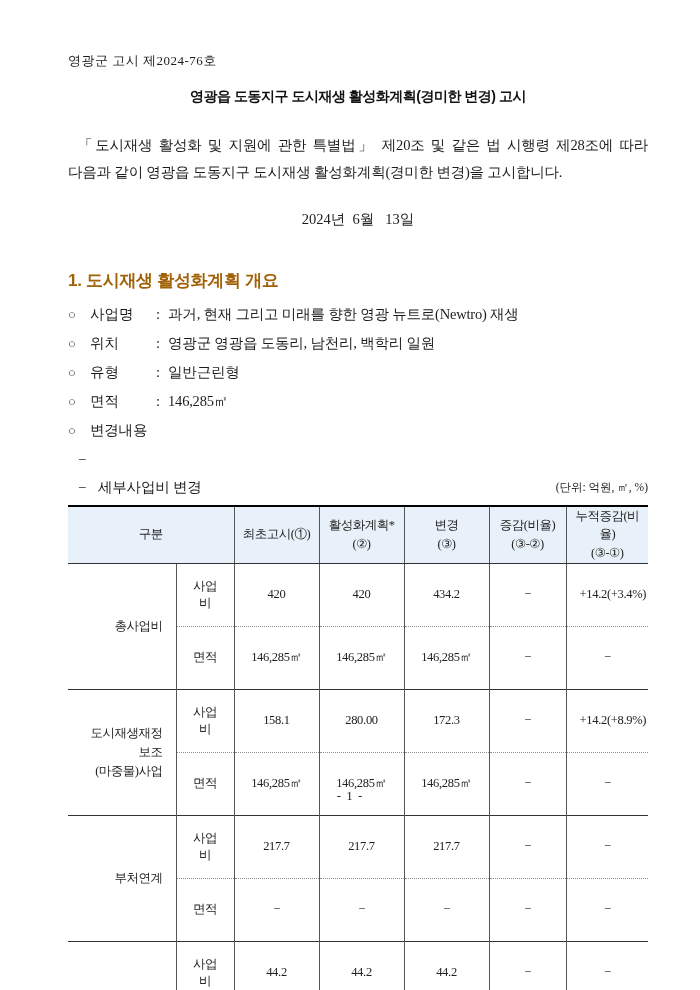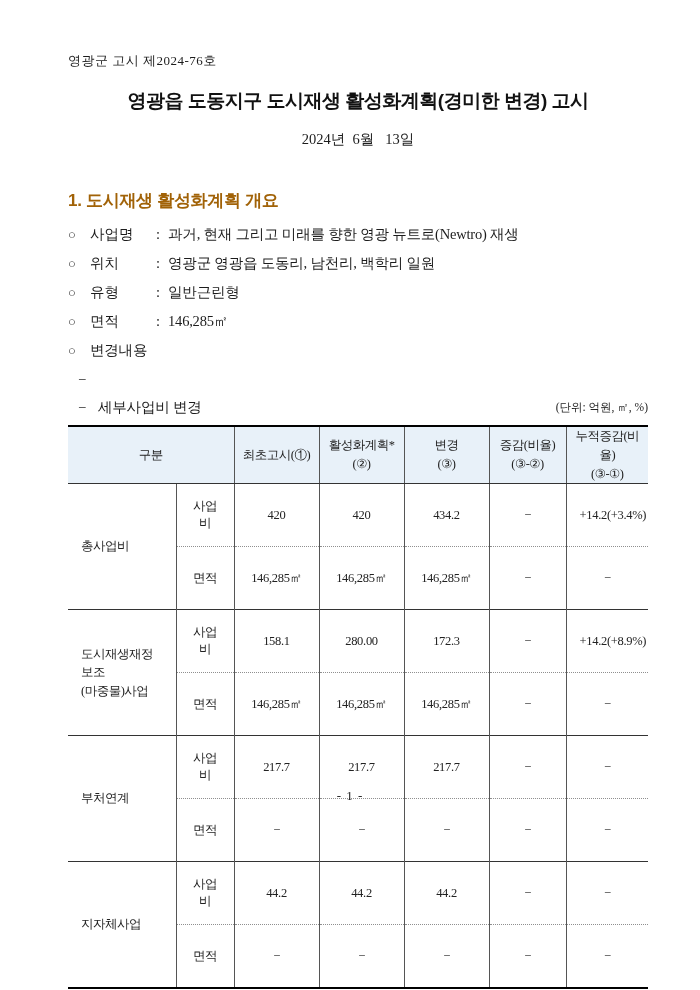--- a/index.html
+++ b/index.html
@@ -5,27 +5,27 @@
   html,body{margin:0;padding:0;}
   body{
     width:700px;height:990px;background:#ffffff;color:#1c1c1c;
     font-family:"Liberation Serif","DejaVu Serif",serif;
     -webkit-font-smoothing:antialiased;overflow:hidden;
   }
   .sheet{padding:52px 52px 0 68px;box-sizing:border-box;width:700px;height:832px;position:relative;}
   .notice-no{font-size:13px;letter-spacing:.5px;}
   .doc-title{
     margin-top:18px;text-align:center;font-family:"Liberation Sans","DejaVu Sans",sans-serif;
-    font-weight:bold;font-size:19px;letter-spacing:-.5px;color:#111;
+    font-weight:bold;font-size:14px;letter-spacing:-.5px;color:#111;
   }
   .body-par{
     margin-top:26px;font-size:14.5px;line-height:1.85;text-align:justify;
     text-indent:10px;letter-spacing:-.2px;word-break:keep-all;
   }
-  .date-line{margin-top:16px;text-align:center;font-size:14.5px;white-space:pre;}
+  .date-line{margin-top:24px;text-align:center;font-size:14.5px;white-space:pre;}
   .signer{
     margin-top:14px;text-align:right;padding-right:6px;font-size:18px;
     font-weight:600;letter-spacing:5px;color:#111;
   }
   .sec-head{
     margin-top:40px;font-family:"Liberation Sans","DejaVu Sans",sans-serif;
     font-weight:bold;font-size:17px;color:#a16207;letter-spacing:-.3px;
   }
   .ov-list{margin-top:8px;font-size:14.5px;}
   .ov-row{display:flex;align-items:baseline;line-height:28px;}
@@ -47,21 +47,21 @@
     font-size:12.5px;color:#222;
   }
   table.budget th{
     background:#e8f1f9;font-weight:normal;height:54px;
     border-bottom:1.5px solid #333;text-align:center;line-height:1.5;
     letter-spacing:-.5px;padding:0 2px;
   }
   table.budget th + th{border-left:1px solid #555;}
   table.budget td{height:36px;padding:13px;}
   td.cl{border-left:1px solid #555;}
-  td.g-name{text-align:left;line-height:1.5;letter-spacing:-.5px;}
+  td.g-name{text-align:right;line-height:1.5;letter-spacing:-.5px;}
   td.sub{text-align:center;letter-spacing:-.5px;}
   td.num{text-align:center;padding-right:9px;letter-spacing:-.3px;}
   tr.row-area > td{border-top:1px dotted #8f8f8f;}
   tr.gsep > td{border-top:1px solid #333;}
   .footnote{margin-top:10px;font-size:12.5px;letter-spacing:-.3px;}
   .fn-star{font-size:10px;vertical-align:2px;padding-right:3px;}
   .fn-bold{font-family:"Liberation Sans","DejaVu Sans",sans-serif;font-weight:bold;}
   .fn-em{
     font-family:"Liberation Sans","DejaVu Sans",sans-serif;font-weight:bold;
     text-decoration:underline;text-underline-offset:3px;
@@ -70,20 +70,21 @@
 </style>
 </head>
 <body>
 
 <div class="sheet">
 
   <div class="notice-no">영광군 고시 제2024-76호</div>
 
   <div class="doc-title">영광읍 도동지구 도시재생 활성화계획(경미한 변경) 고시</div>
 
+  <div class="body-par">「도시재생 활성화 및 지원에 관한 특별법」 제20조 및 같은 법 시행령 제28조에 따라 다음과 같이 영광읍 도동지구 도시재생 활성화계획(경미한 변경)을 고시합니다.</div>
 
   <div class="date-line">2024년  6월   13일</div>
 
 
   <div class="sec-head">1. 도시재생 활성화계획 개요</div>
 
   <div class="ov-list">
     <div class="ov-row">
       <span class="ov-bullet">○</span>
       <span class="ov-label">사업명</span>

